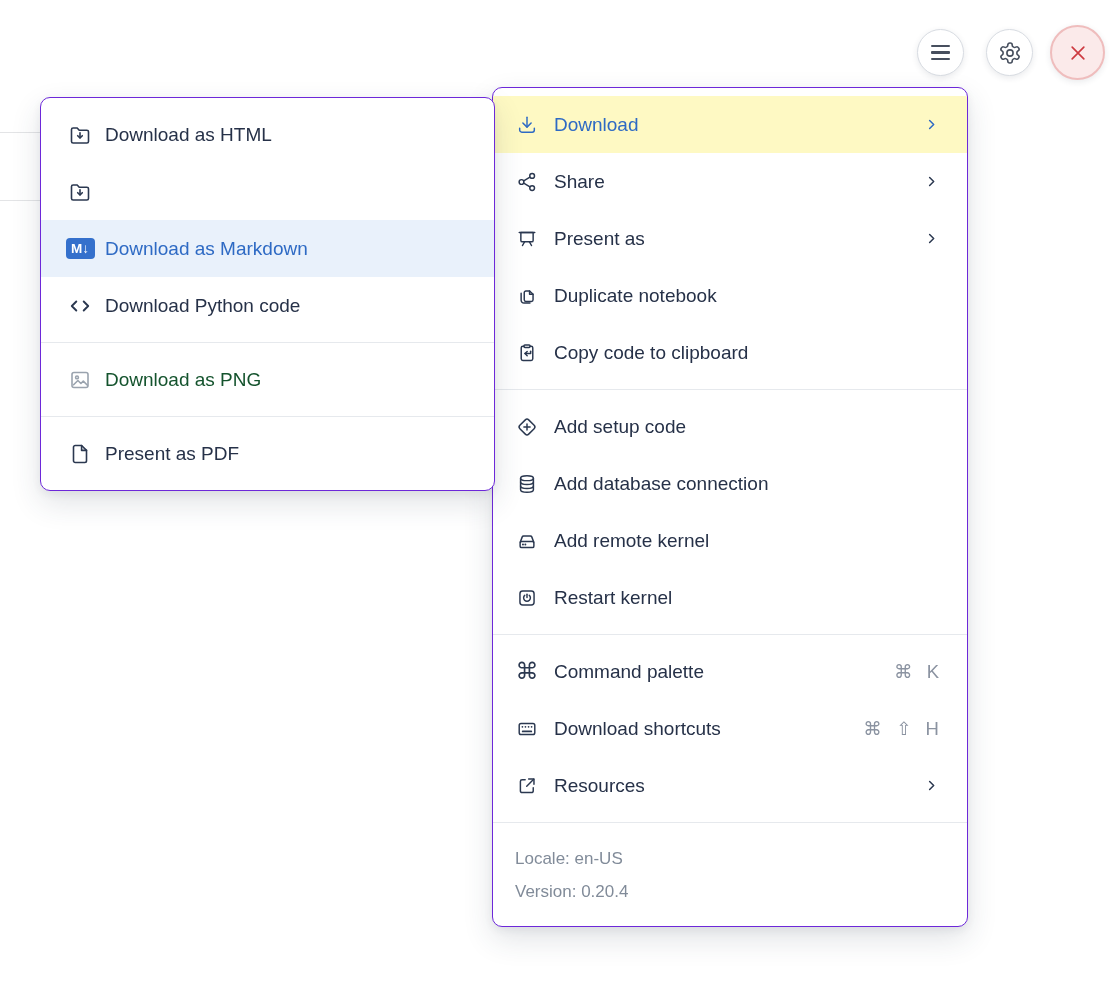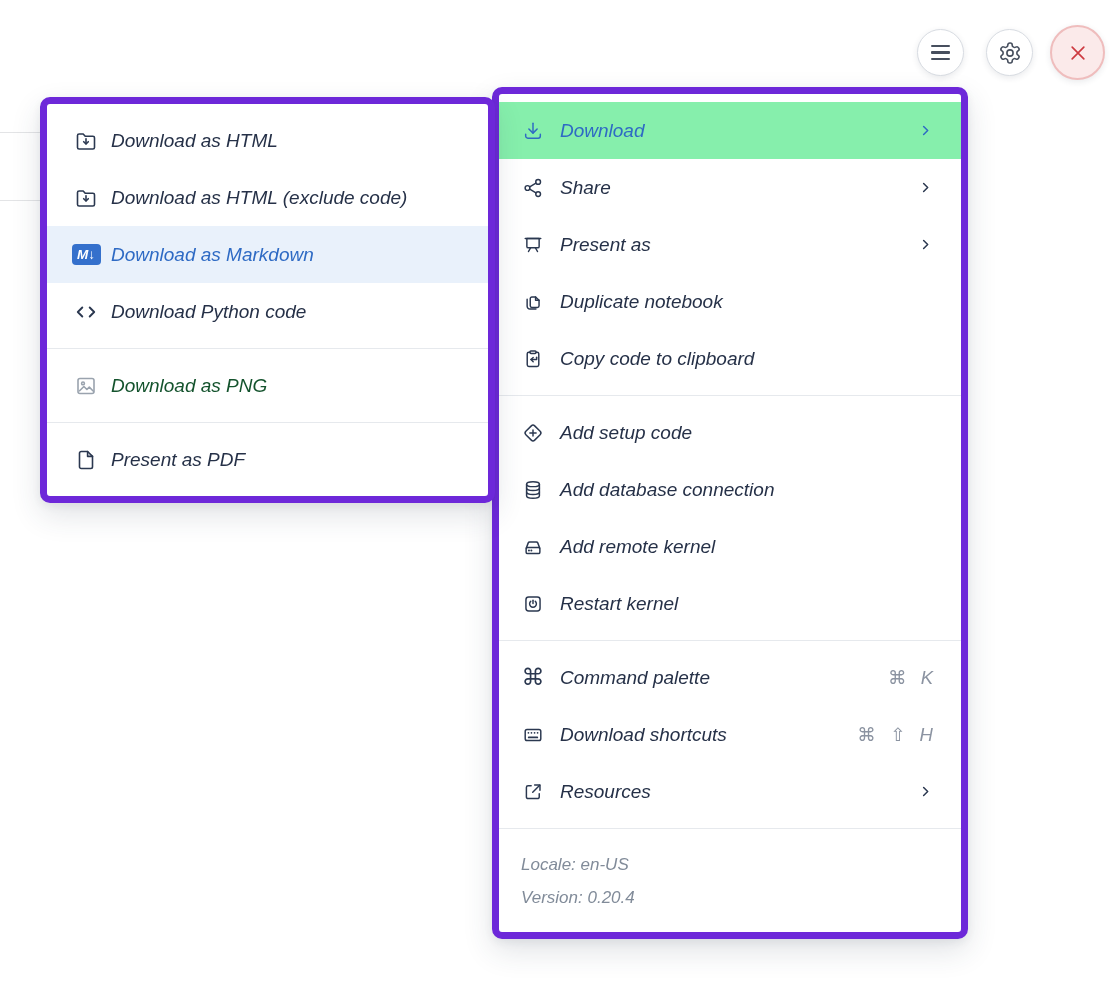--- a/index.html
+++ b/index.html
@@ -30,42 +30,41 @@
   .btn-close {
     left: 1050px; top: 25px; width: 55px; height: 55px;
     background: #fbeaea; border: 2px solid #efbdbd;
   }
   .hamburger { display: flex; flex-direction: column; gap: 4.5px; }
   .hamburger span { display: block; width: 19px; height: 2.2px; background: #474f5e; border-radius: 1px; }
 
   
   .panel {
     position: absolute; background: #fff;
-    border: 7px solid #6d28d9; border-radius: 10px;
+    border: 1px solid #6d28d9; border-radius: 10px;
     box-shadow: 0 12px 30px rgba(45,55,75,.14), 0 3px 8px rgba(45,55,75,.07);
     overflow: hidden;
-    font-style: italic;
   }
   .main-menu { left: 492px; top: 87px; width: 476px; padding-top: 8px; }
   .sub-menu  { left: 40px;  top: 97px; width: 455px; padding: 8px 0; }
 
   .divider { height: 1px; background: #e6e9ed; margin: 8px 0; }
 
   .mi {
     display: flex; align-items: center;
     height: 57px; padding: 0 28px 0 22px;
     font-size: 19px; color: #263148; cursor: pointer;
     white-space: nowrap;
   }
   .mi .ico {
     width: 24px; display: flex; align-items: center; justify-content: center;
     margin-right: 15px; color: #2b3850; flex: none;
   }
   .mi .label { flex: 1; }
-  .mi.active { background: #86efac; color: #2e6ac4; }
+  .mi.active { background: #fef9c3; color: #2e6ac4; }
   .mi.active .ico { color: #2e6ac4; }
   .mi .chev { color: #2b3850; display: flex; flex: none; }
   .mi.active .chev { color: #2e6ac4; }
   .mi .shortcut {
     color: #8b93a1; font-size: 18.5px; word-spacing: 9px; flex: none;
   }
 
   
   .smi { padding: 0 24px; }
   .smi .ico { width: 30px; margin-right: 10px; }
@@ -293,21 +292,20 @@
     </div>
 
     <div class="mi smi">
       <span class="ico">
         <svg class="ic" width="24" height="24" viewBox="0 0 24 24">
             <path d="M20.5 18.4a1.6 1.6 0 0 1-1.6 1.6H5.1a1.6 1.6 0 0 1-1.6-1.6V6.6A1.6 1.6 0 0 1 5.1 5h4.1l2 2.2h7.7a1.6 1.6 0 0 1 1.6 1.6z"></path>
             <path d="M12 9.8v5"></path>
             <path d="M9.7 12.7l2.3 2.3 2.3-2.3"></path>
           </svg>
       </span>
-      <span class="label">Download as HTML (exclude code)</span>
     </div>
 
     <div class="mi smi active">
       <span class="ico">
         <span class="md-badge">M↓</span>
       </span>
       <span class="label">Download as Markdown</span>
     </div>
 
     <div class="mi smi">

